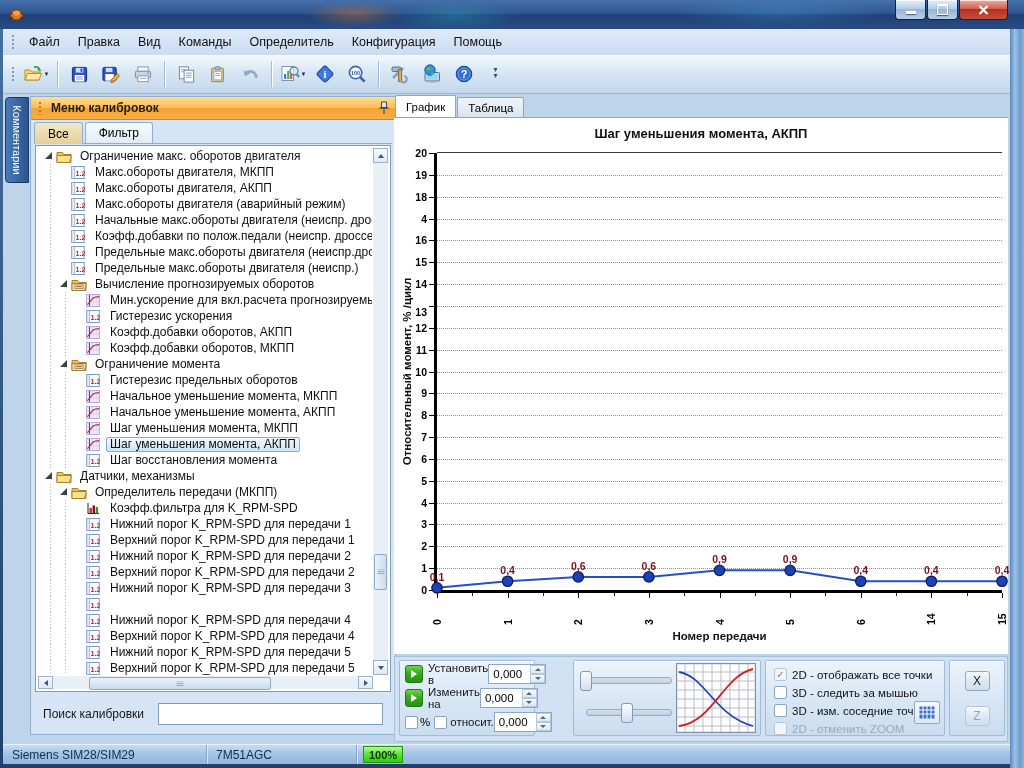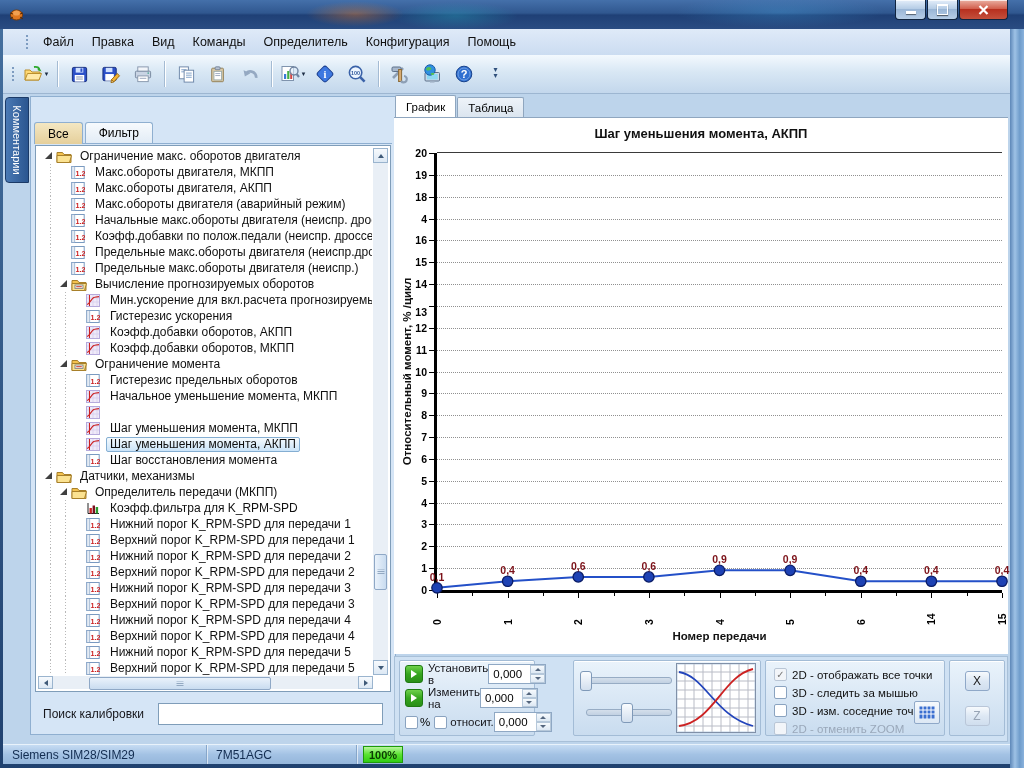--- a/index.html
+++ b/index.html
@@ -21,21 +21,21 @@
   .win-btns{position:absolute;top:0;right:16px;display:flex;}
   .wb{height:19px;width:29px;margin-left:1px;border:1px solid #10243e;border-top:none;
     border-radius:0 0 4px 4px;background:linear-gradient(#e4eefa,#b6cde6 45%,#9ab6d6 50%,#b7cee7);
     display:flex;align-items:center;justify-content:center;box-shadow:inset 0 1px 0 rgba(255,255,255,.7);}
   .wb.close{width:47px;background:linear-gradient(#eab0a2,#d2604e 45%,#b7301f 50%,#c4503c);}
   .g-min{width:10px;height:3px;background:#fff;box-shadow:0 1px 1px rgba(0,0,0,.5);margin-top:5px;}
   .g-max{width:9px;height:8px;border:1px solid #fff;border-top:2px solid #fff;box-shadow:0 1px 1px rgba(0,0,0,.5);}
   
   .menubar{position:absolute;top:29px;left:3px;right:14px;height:26px;
     background:linear-gradient(#dfeaf8,#cbdcf1);border-bottom:1px solid #a9c0da;
-    display:flex;align-items:center;padding-left:20px;}
+    display:flex;align-items:center;padding-left:6px;}
   .vgrip{width:5px;height:17px;margin:0 4px 0 2px;
     background-image:radial-gradient(circle,#7e9cc0 1px,transparent 1.3px);background-size:4px 4px;}
   .menu-item{padding:4px 9px;font-size:12.5px;color:#101010;cursor:default;}
   
   .toolbar{position:absolute;top:55px;left:3px;right:14px;height:38px;
     background:linear-gradient(#f3f9fe,#dcea f6 40%,#c7daee);background:linear-gradient(#f3f9fe,#d8e7f4 45%,#c3d7ec);
     border-bottom:1px solid #9db6d1;display:flex;align-items:center;padding-left:6px;}
   .tb-btn{width:32px;height:30px;display:flex;align-items:center;justify-content:center;
     background:transparent;border:0;padding:0;}
   .tb-btn svg{display:block;}
@@ -344,20 +344,29 @@
       </div>
   </div>
 
   <div class="main">
 
     <div class="vtab">
       <span>Комментарии</span>
     </div>
 
     <div class="lp">
+      <div class="lp-header">
+        <span class="vgrip"></span>
+        <span class="lp-title">Меню калибровок</span>
+        <svg class="pin" viewBox="0 0 12 14">
+          <rect x="3.5" y="1" width="5" height="5.5" fill="#dde3ea" stroke="#4a4a4a"></rect>
+          <line x1="1.5" y1="7" x2="10.5" y2="7" stroke="#4a4a4a" stroke-width="1.4"></line>
+          <line x1="6" y1="7.5" x2="6" y2="13" stroke="#4a4a4a" stroke-width="1.2"></line>
+        </svg>
+      </div>
       <div class="lp-tabs">
         <div class="lp-tab active">Все</div>
         <div class="lp-tab">Фильтр</div>
       </div>
       <div class="tree-wrap">
         <div class="tree" id="tree">
             <div class="trow">
               <div class="tri"></div>
               <div class="ticon">
                 <svg width="16" height="13" viewBox="0 0 16 13">
@@ -564,20 +573,21 @@
               <div class="guide"></div>
               <div class="tspacer"></div>
               <div class="ticon">
                 <svg width="14" height="13" viewBox="0 0 14 13">
                   <rect x="0.5" y="0.5" width="13" height="12" fill="#efeaf9" stroke="#b5aadc"></rect>
                   <path d="M3 1 V12 M7 1 V12 M11 1 V12 M1 4 H13 M1 8 H13" stroke="#d4cceb" stroke-width="0.7" fill="none"></path>
                   <line x1="3.5" y1="1" x2="3.5" y2="12" stroke="#cc2222"></line>
                   <path d="M1 10.5 C4 10 5.5 3.5 8.5 3.2 L13 2.6" fill="none" stroke="#cc2222" stroke-width="1.1"></path>
                 </svg>
               </div>
+              <div class="tlabel">Начальное уменьшение момента, АКПП</div>
             </div>
             <div class="trow">
               <div class="guide"></div>
               <div class="guide"></div>
               <div class="tspacer"></div>
               <div class="ticon">
                 <svg width="14" height="13" viewBox="0 0 14 13">
                   <rect x="0.5" y="0.5" width="13" height="12" fill="#efeaf9" stroke="#b5aadc"></rect>
                   <path d="M3 1 V12 M7 1 V12 M11 1 V12 M1 4 H13 M1 8 H13" stroke="#d4cceb" stroke-width="0.7" fill="none"></path>
                   <line x1="3.5" y1="1" x2="3.5" y2="12" stroke="#cc2222"></line>
@@ -717,21 +727,20 @@
               <div class="guide"></div>
               <div class="guide"></div>
               <div class="tspacer"></div>
               <div class="ticon">
                 <svg width="14" height="13" viewBox="0 0 14 13">
                   <rect x="0.8" y="0.5" width="12.4" height="12" fill="#fff" stroke="#7a9ac0"></rect>
                   <rect x="0.8" y="0.5" width="3" height="12" fill="#e4ebf4" stroke="#7a9ac0" stroke-width="0.6"></rect>
                   <text x="4.6" y="9.6" font-size="7.2" font-weight="bold" fill="#cc2222" font-family="Liberation Sans,sans-serif">1.2</text>
                 </svg>
               </div>
-              <div class="tlabel">Верхний порог K_RPM-SPD для передачи 3</div>
             </div>
             <div class="trow">
               <div class="guide"></div>
               <div class="guide"></div>
               <div class="tspacer"></div>
               <div class="ticon">
                 <svg width="14" height="13" viewBox="0 0 14 13">
                   <rect x="0.8" y="0.5" width="12.4" height="12" fill="#fff" stroke="#7a9ac0"></rect>
                   <rect x="0.8" y="0.5" width="3" height="12" fill="#e4ebf4" stroke="#7a9ac0" stroke-width="0.6"></rect>
                   <text x="4.6" y="9.6" font-size="7.2" font-weight="bold" fill="#cc2222" font-family="Liberation Sans,sans-serif">1.2</text>

